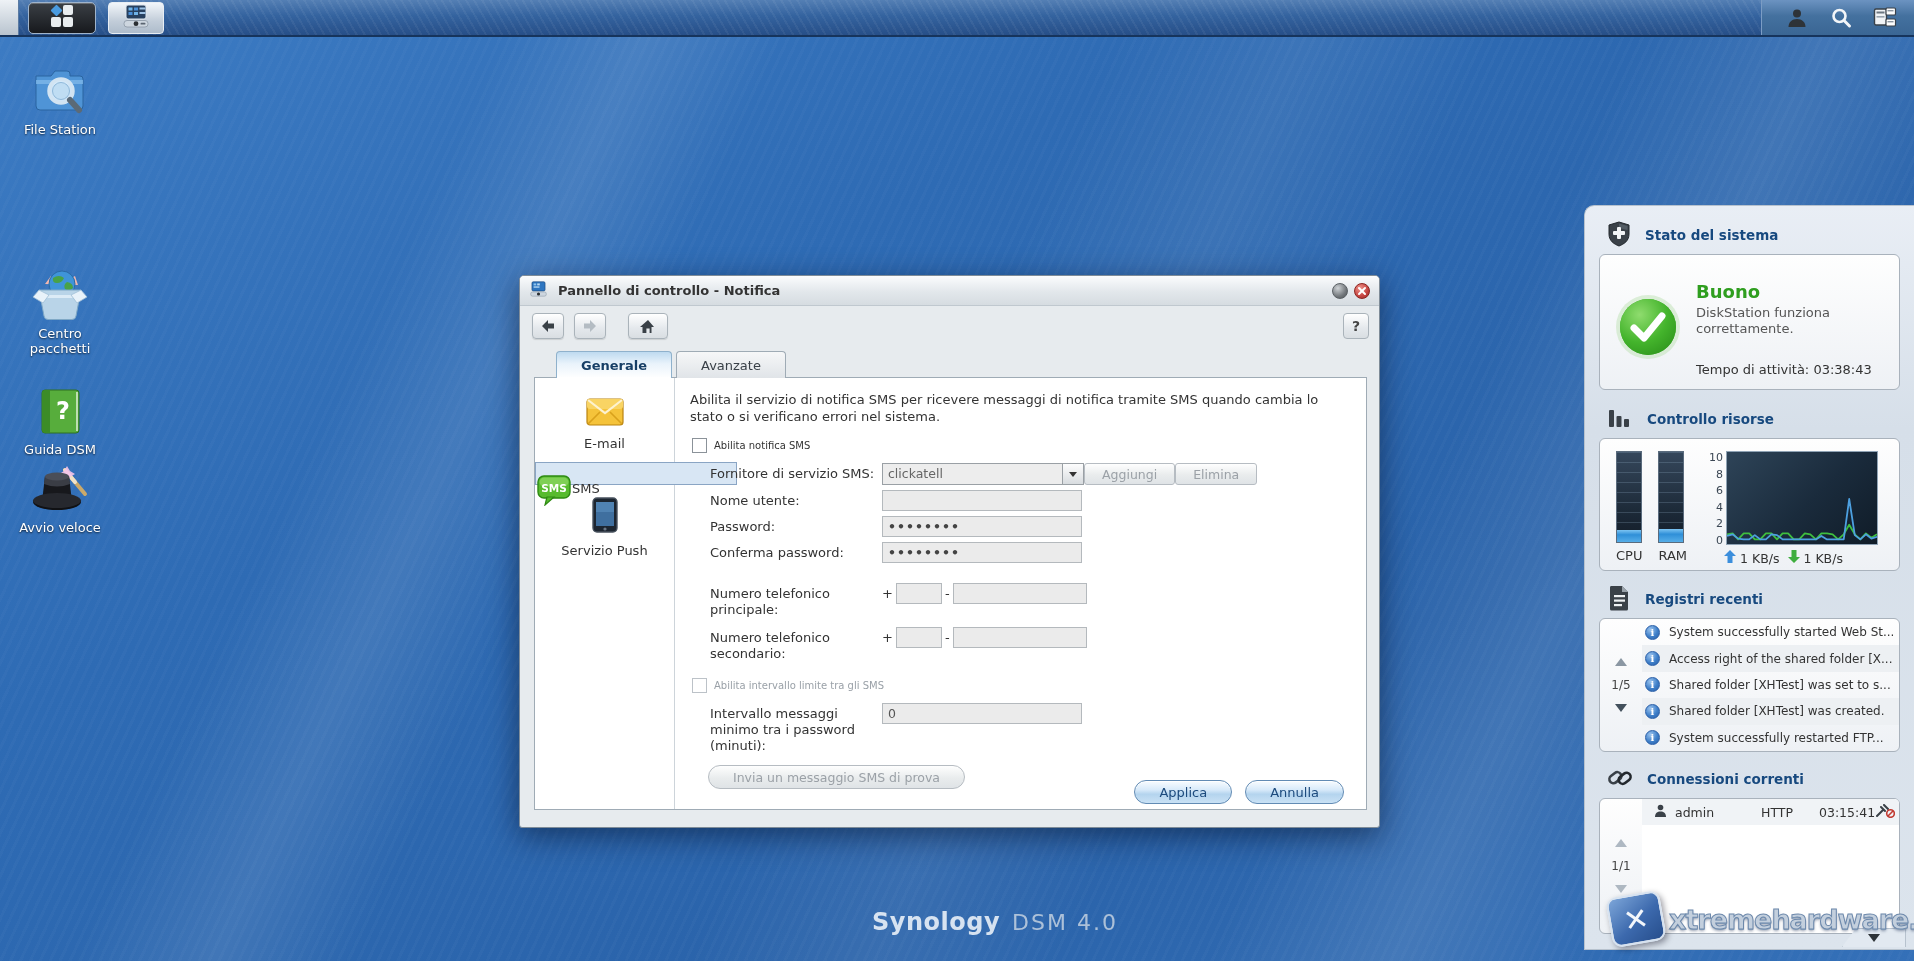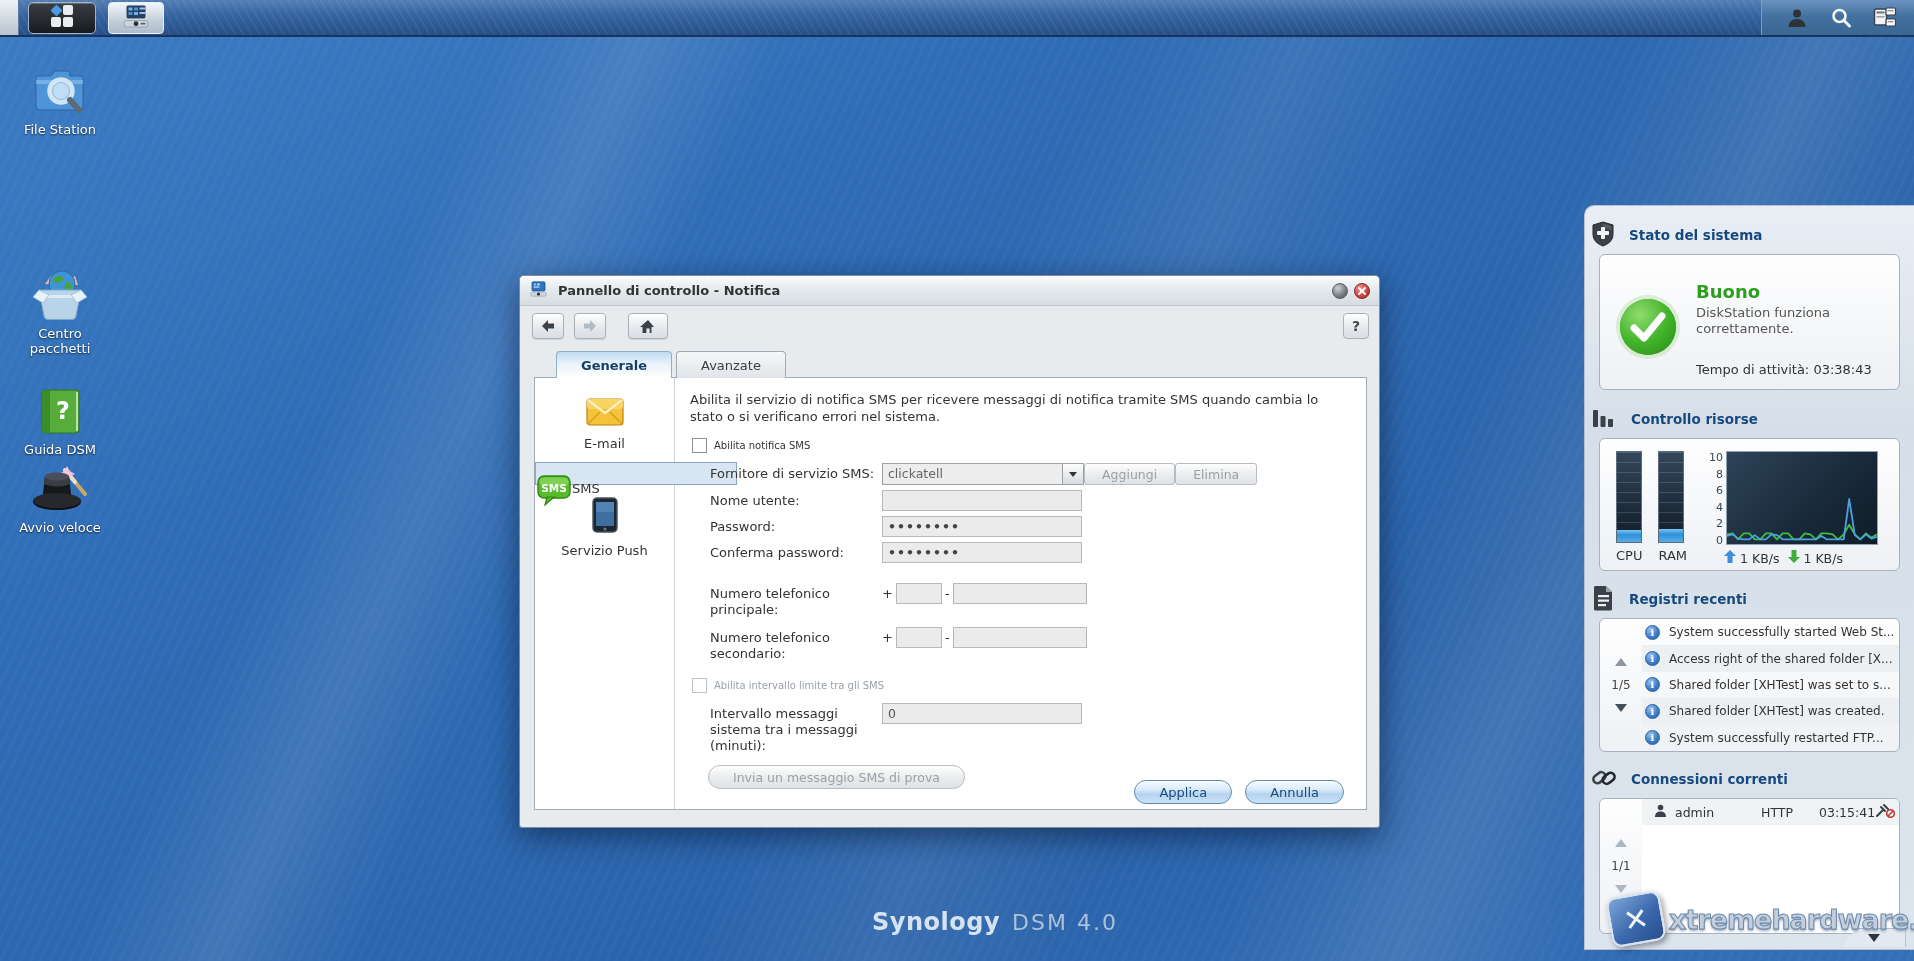--- a/index.html
+++ b/index.html
@@ -99,21 +99,21 @@
   .phone .fctrl{gap:3px;}
   .pillrow{position:absolute;right:22px;bottom:5px;display:flex;gap:13px;}
   .pill{height:24px;padding:0 24px;border:1px solid #628bb4;border-radius:12px;font-family:inherit;
     background:linear-gradient(#f8fcff,#d8eafa 40%,#b4d4ee 60%,#c9e1f5);color:#1c4a7d;font-size:13px;
     box-shadow:inset 0 1px #fff;}
   
   #panel{position:absolute;left:1584px;top:205px;width:330px;height:745px;z-index:30;
     background:linear-gradient(#e9eef5,#d6dfe9 30%,#dce4ed);
     border:1px solid #b7c2ce;border-right:none;border-radius:10px 0 0 0;box-sizing:border-box;}
   .wsect{position:absolute;left:0;width:100%;}
-  .whead{display:flex;align-items:center;gap:14px;padding-left:6px;height:26px;}
+  .whead{display:flex;align-items:center;gap:14px;padding-left:22px;height:26px;}
   .whead .wt{font-weight:bold;font-size:13.5px;color:#17497f;}
   .wbox{margin:6px 14px 0;background:linear-gradient(#fefefe,#eef1f5);border:1px solid #a9b2bc;
     border-radius:6px;box-sizing:border-box;overflow:hidden;position:relative;}
   
   #statusbox{height:136px;display:flex;padding:12px 12px 10px 14px;}
   .scol{display:flex;flex-direction:column;margin-left:14px;flex:1;}
   .buono{color:#2f9e1f;font-size:18px;font-weight:bold;margin-top:14px;}
   .sdetail{color:#555;font-size:13px;line-height:16px;margin-top:3px;width:170px;}
   .uptime{color:#333;font-size:13px;margin-top:auto;margin-bottom:2px;}
   
@@ -442,21 +442,21 @@
             <input class="tinput mid" style="">
           </div>
         </div>
 
         <div class="cbrow dis">
           <span class="cb dis"></span>
           <span>Abilita intervallo limite tra gli SMS</span>
         </div>
 
         <div class="frow" style="margin-top:8px">
-          <div class="flabel">Intervallo messaggi sistema tra i messaggi (minuti):</div>
+          <div class="flabel">Intervallo messaggi minimo tra i password (minuti):</div>
           <div class="fctrl">
               <input class="tinput" value="0" style="">
             </div>
         </div>
 
         <button class="gbtn test">Invia un messaggio SMS di prova</button>
 
         <div class="pillrow">
           <button class="pill">Applica</button>
           <button class="pill">Annulla</button>

